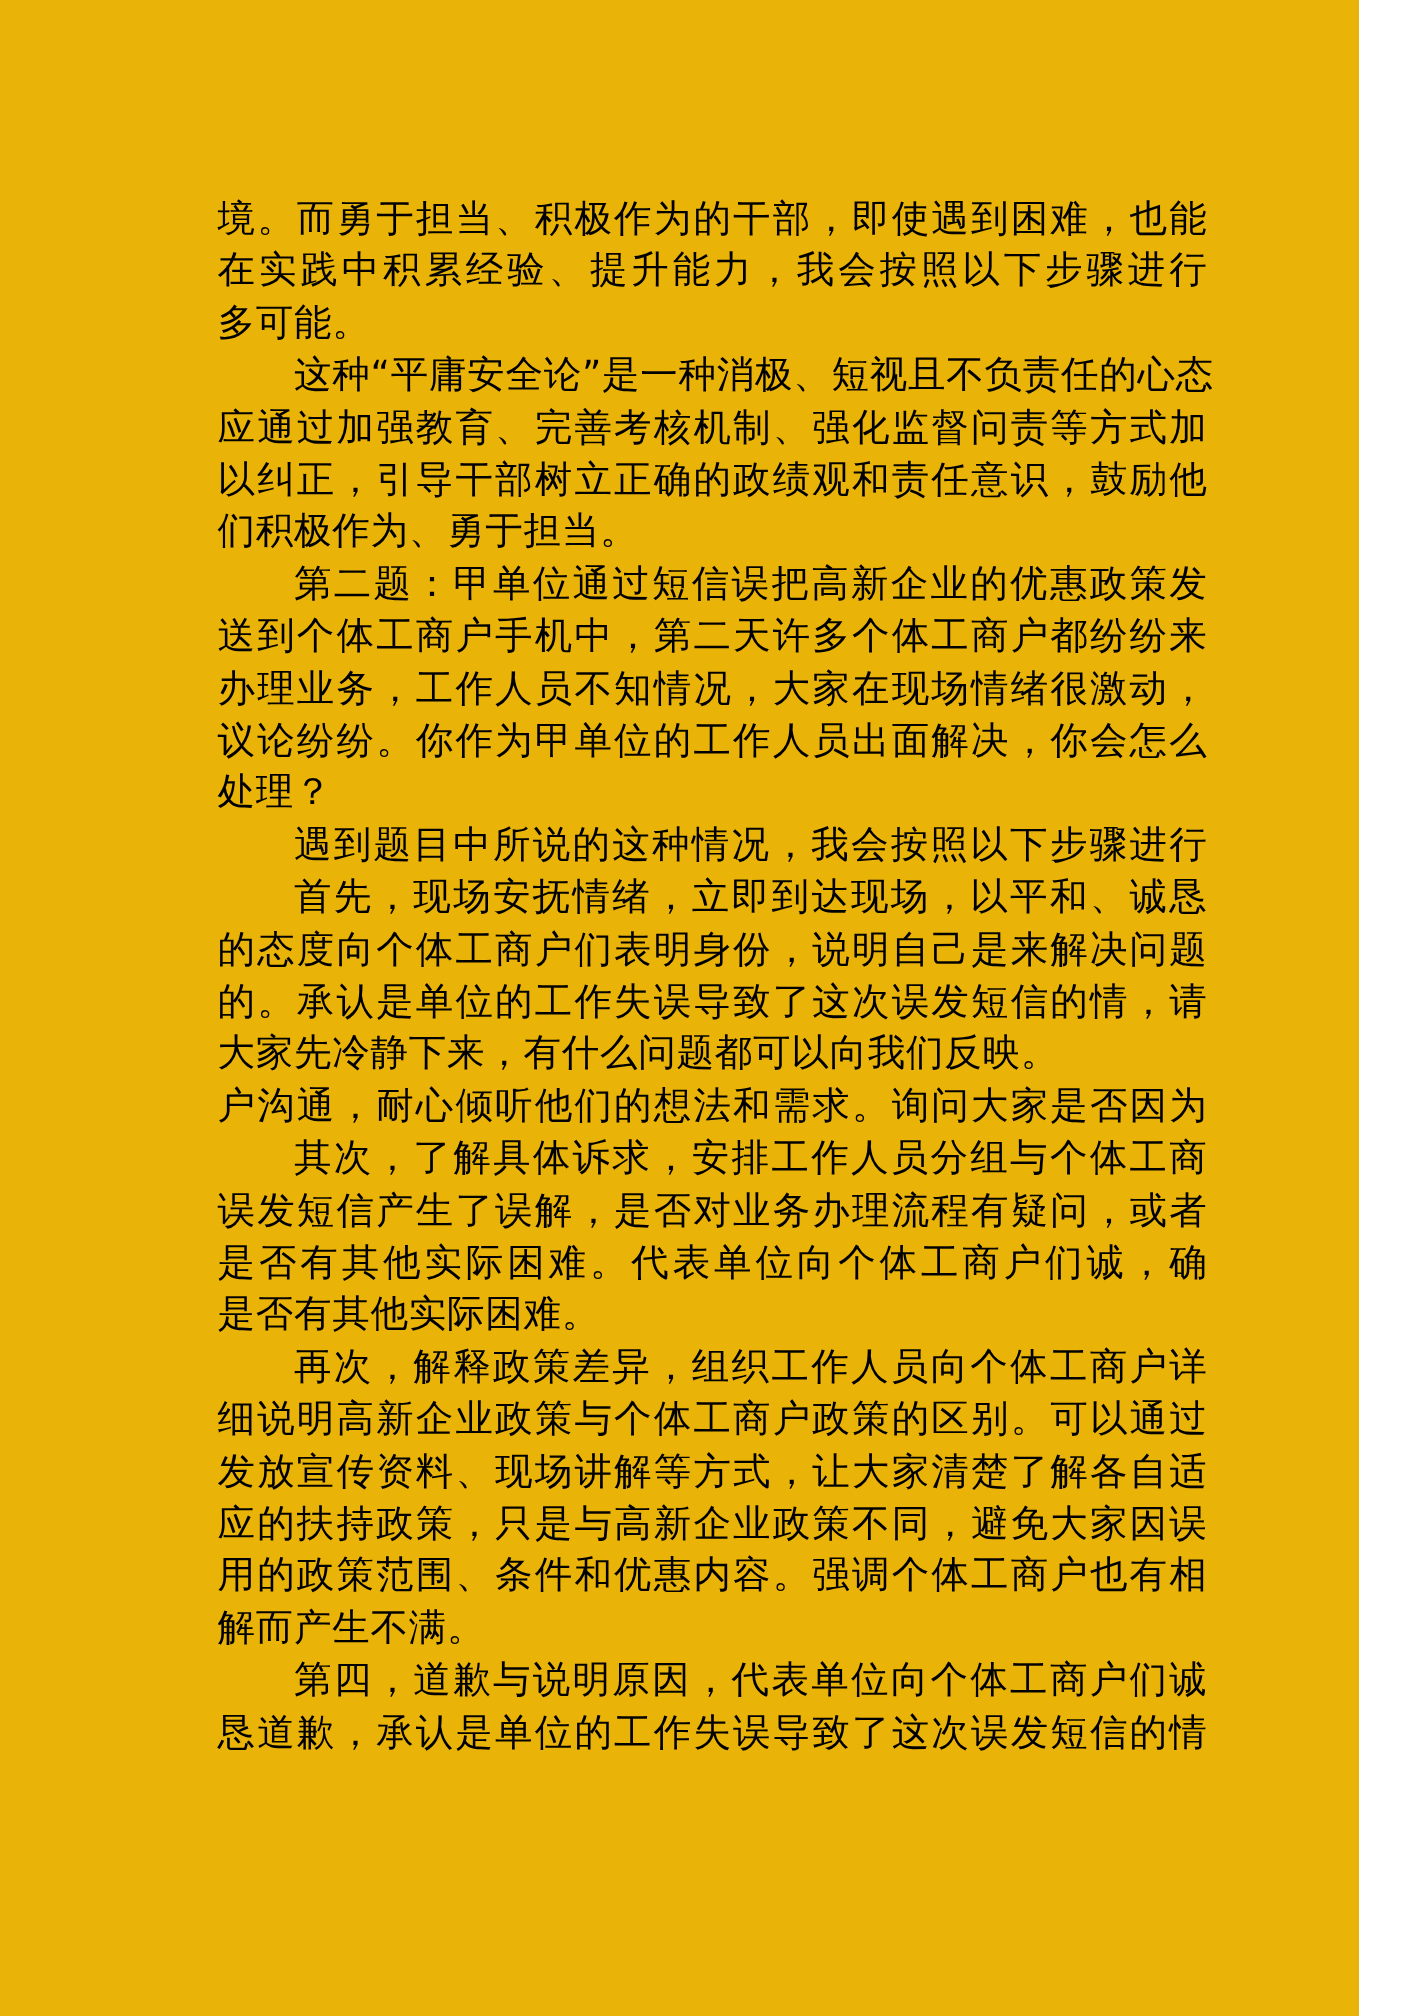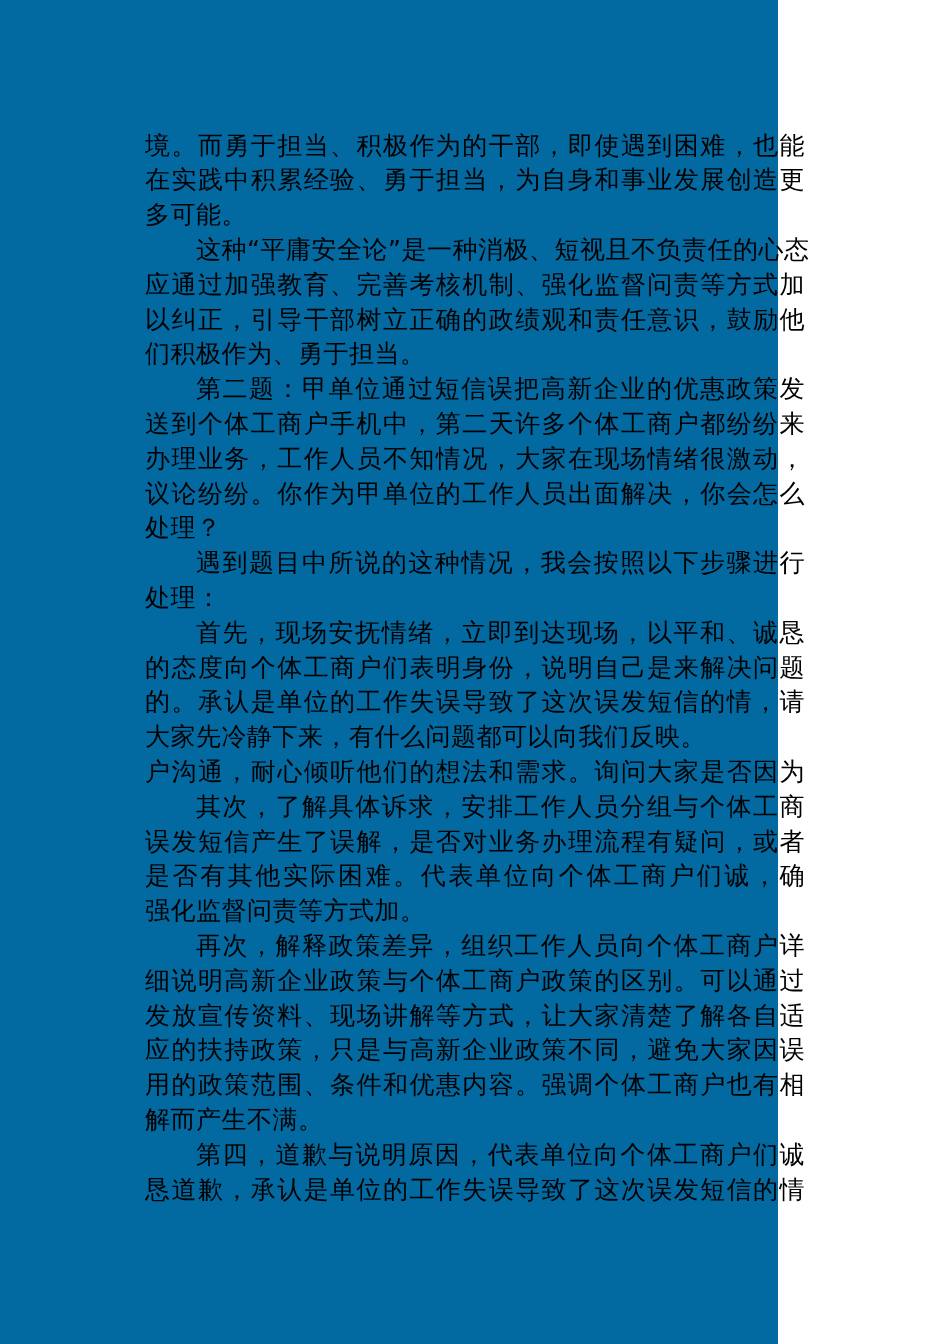--- a/index.html
+++ b/index.html
@@ -12,23 +12,23 @@
       height: 1344px;
       position: relative;
       overflow: hidden;
       font-family: "DejaVu Sans", "Liberation Sans", sans-serif;
       color: #000000;
     }
     .page {
       position: absolute;
       left: 0;
       top: 0;
-      width: 778px;
+      width: 906px;
       height: 1344px;
-      background: #0369a1;
+      background: #eab308;
     }
     .body-text {
       position: absolute;
       left: 145px;
       top: 128.6px;
       width: 660px;
     }
     .para { margin: 0; padding: 0; }
     .line {
       display: block;
@@ -48,57 +48,56 @@
     }
   </style>
 </head>
 <body>
 
 <div class="page">
   <div class="body-text">
 
     <div class="para">
       <div class="line">境。而勇于担当、积极作为的干部，即使遇到困难，也能</div>
-      <div class="line">在实践中积累经验、勇于担当，为自身和事业发展创造更</div>
+      <div class="line">在实践中积累经验、提升能力，我会按照以下步骤进行</div>
       <div class="line last">多可能。</div>
     </div>
 
     <div class="para">
       <div class="line indent">这种“平庸安全论”是一种消极、短视且不负责任的心态</div>
       <div class="line">应通过加强教育、完善考核机制、强化监督问责等方式加</div>
       <div class="line">以纠正，引导干部树立正确的政绩观和责任意识，鼓励他</div>
       <div class="line last">们积极作为、勇于担当。</div>
     </div>
 
     <div class="para">
       <div class="line indent">第二题：甲单位通过短信误把高新企业的优惠政策发</div>
       <div class="line">送到个体工商户手机中，第二天许多个体工商户都纷纷来</div>
       <div class="line">办理业务，工作人员不知情况，大家在现场情绪很激动，</div>
       <div class="line">议论纷纷。你作为甲单位的工作人员出面解决，你会怎么</div>
       <div class="line last">处理？</div>
     </div>
 
     <div class="para">
       <div class="line indent">遇到题目中所说的这种情况，我会按照以下步骤进行</div>
-      <div class="line last">处理：</div>
     </div>
 
     <div class="para">
       <div class="line indent">首先，现场安抚情绪，立即到达现场，以平和、诚恳</div>
       <div class="line">的态度向个体工商户们表明身份，说明自己是来解决问题</div>
       <div class="line">的。承认是单位的工作失误导致了这次误发短信的情，请</div>
       <div class="line last">大家先冷静下来，有什么问题都可以向我们反映。</div>
     </div>
 
     <div class="para">
       <div class="line">户沟通，耐心倾听他们的想法和需求。询问大家是否因为</div>
       <div class="line indent">其次，了解具体诉求，安排工作人员分组与个体工商</div>
       <div class="line">误发短信产生了误解，是否对业务办理流程有疑问，或者</div>
       <div class="line">是否有其他实际困难。代表单位向个体工商户们诚，确</div>
-      <div class="line last">强化监督问责等方式加。</div>
+      <div class="line last">是否有其他实际困难。</div>
     </div>
 
     <div class="para">
       <div class="line indent">再次，解释政策差异，组织工作人员向个体工商户详</div>
       <div class="line">细说明高新企业政策与个体工商户政策的区别。可以通过</div>
       <div class="line">发放宣传资料、现场讲解等方式，让大家清楚了解各自适</div>
       <div class="line">应的扶持政策，只是与高新企业政策不同，避免大家因误</div>
       <div class="line">用的政策范围、条件和优惠内容。强调个体工商户也有相</div>
       <div class="line last">解而产生不满。</div>
     </div>

